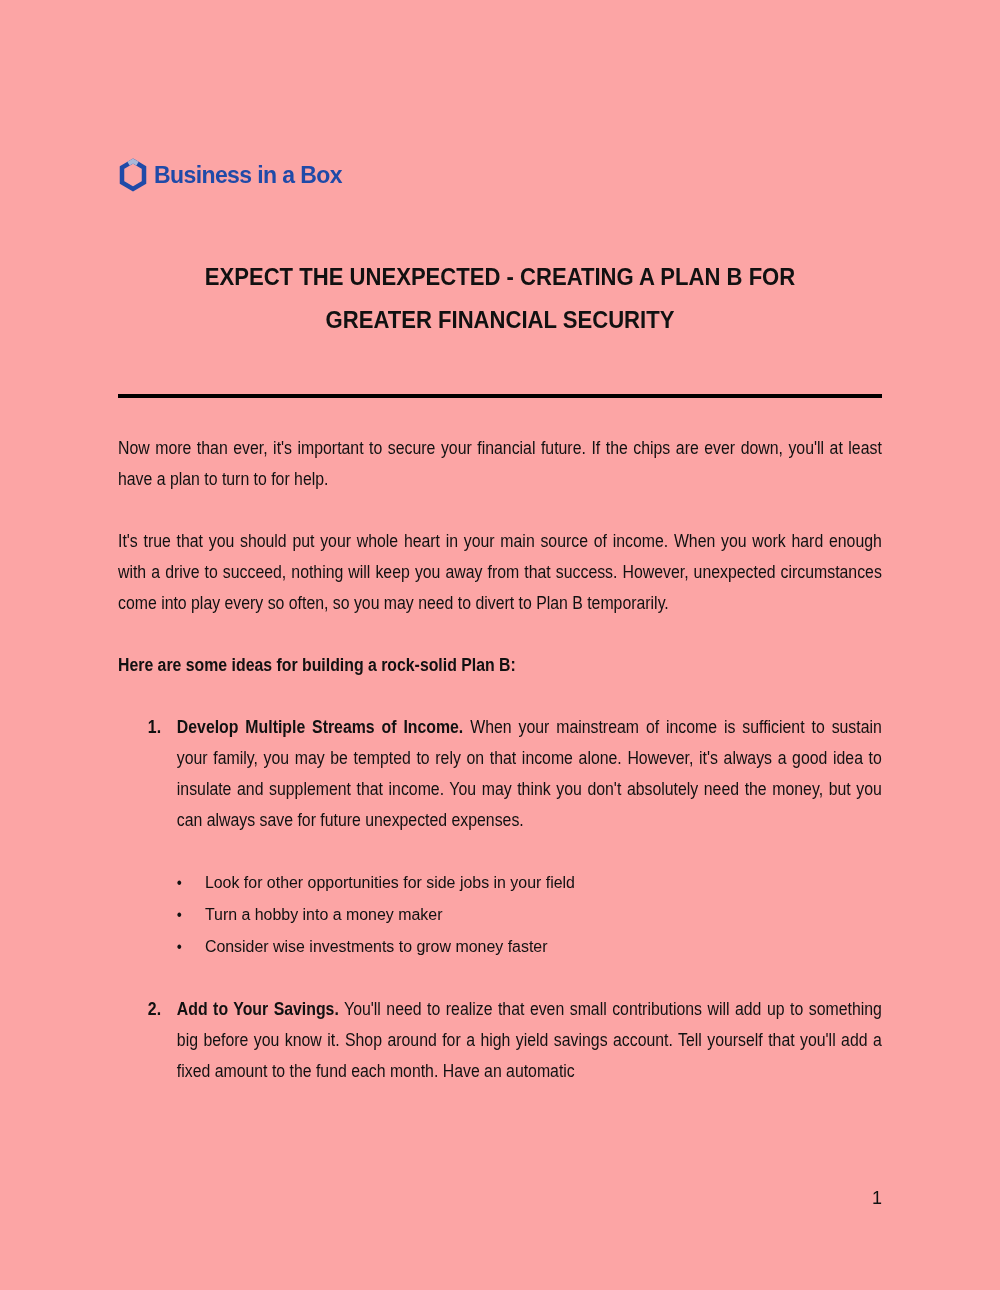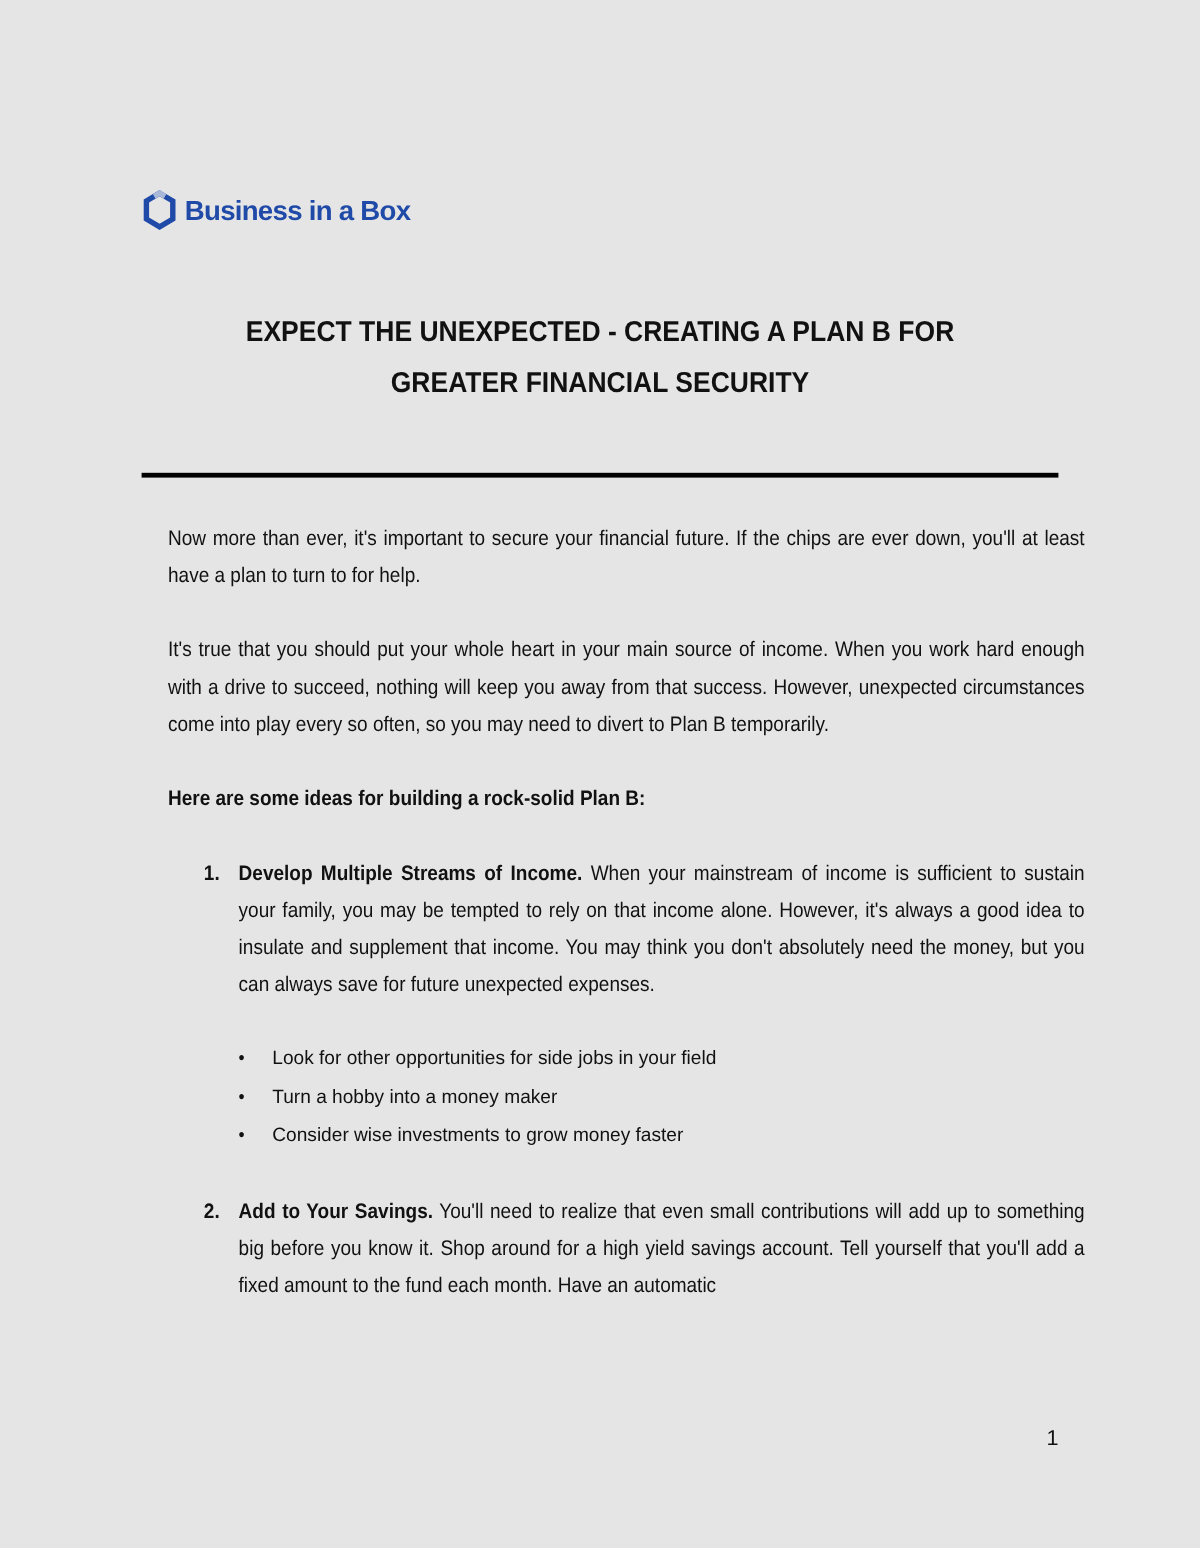--- a/index.html
+++ b/index.html
@@ -13,21 +13,21 @@
       position: relative;
       overflow: hidden;
       color: #111111;
       font-family: "Liberation Sans", sans-serif;
     }
     .page {
       position: absolute;
       left: 0; top: 0;
       width: 1000px;
       height: 1290px;
-      background: #e5e5e5;
+      background: #fca5a5;
     }
     .logo {
       position: absolute;
       left: 119px;
       top: 157px;
       height: 36px;
       display: flex;
       align-items: center;
     }
     .logo svg { display: block; }
@@ -61,21 +61,20 @@
       top: 394px;
       width: 764px;
       height: 4px;
       background: #000;
     }
     .content {
       position: absolute;
       left: 118px;
       top: 433px;
       width: 764px;
-      margin-left: 22px;
     }
     .content-inner {
       width: 844px;             
       transform: scaleX(0.905);
       transform-origin: left top;
     }
     p {
       margin: 0;
       font-size: 17.5px;
       line-height: 31px;

